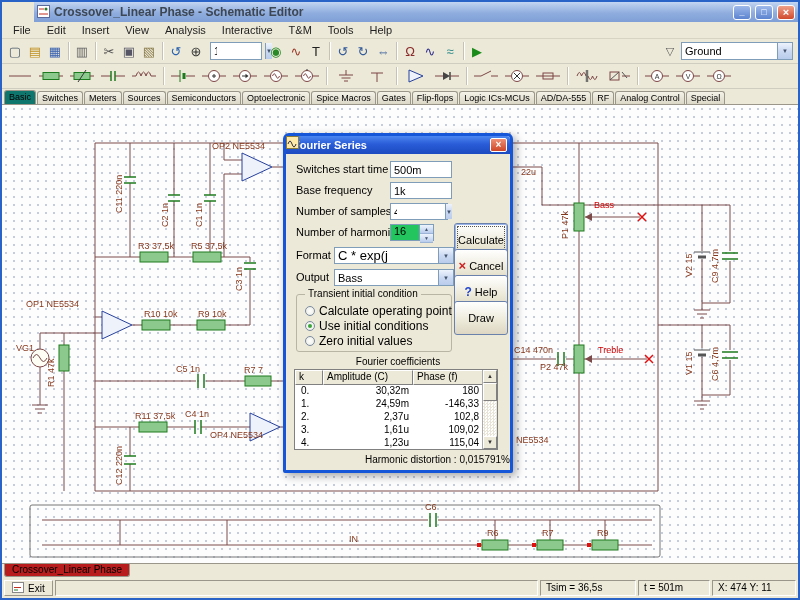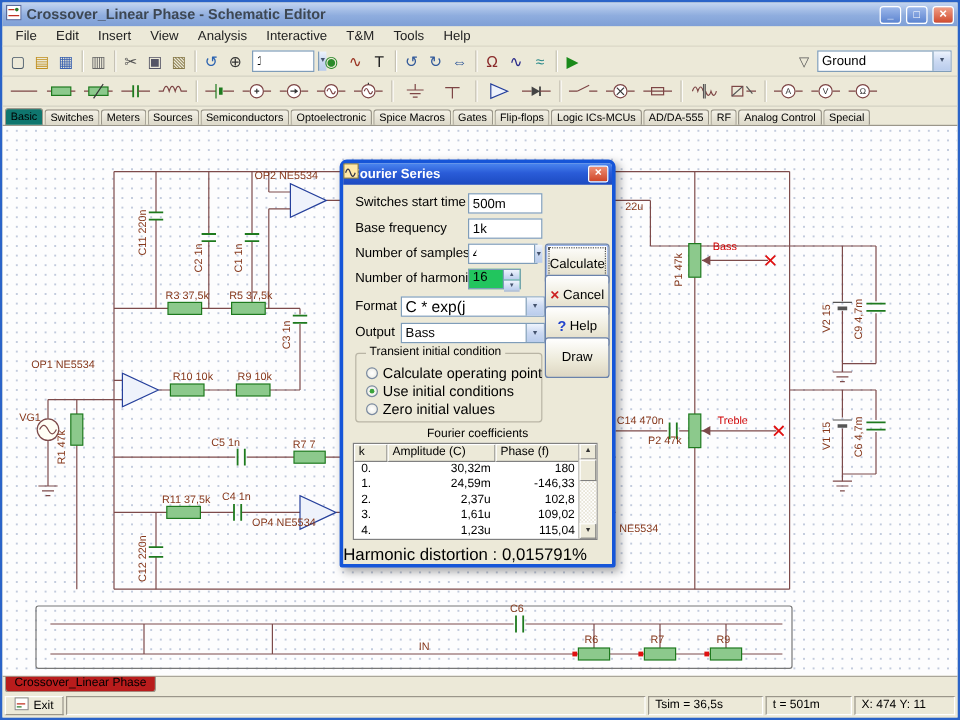--- a/index.html
+++ b/index.html
@@ -2,21 +2,21 @@
 <html><head>
 <meta charset="utf-8">
 <style>
   html,body{margin:0;padding:0;background:#d8d4c8;}
   *{box-sizing:border-box;}
   .app{width:800px;height:600px;border:2px solid #2a63c8;display:flex;flex-direction:column;
        font-family:"Liberation Sans",sans-serif;font-size:11px;background:#ece9d8;position:relative;overflow:hidden;}
 
   
   .titlebar{height:20px;background:linear-gradient(180deg,#c3d5f1 0%,#8fadde 55%,#7f9fd6 100%);
-            display:flex;align-items:center;padding:0 3px;gap:4px;flex:0 0 auto;}
+            display:flex;align-items:center;padding:0 3px;gap:4px;flex:0 0 auto;margin-left:32px;}
   .titlebar .title{flex:1;font-weight:bold;font-size:12px;color:#3d4753;white-space:nowrap;overflow:hidden;}
   .win-btn{width:18px;height:15px;border-radius:3px;border:1px solid #fff;
            background:linear-gradient(#9db8ea,#5c84d0);color:#fff;font-size:9px;line-height:12px;
            text-align:center;font-weight:bold;}
   .win-btn.min::before{content:"_";}
   .win-btn.max::before{content:"□";}
   .win-btn.close{background:linear-gradient(#f0a088,#d04a2d);}
   .win-btn.close::before{content:"×";font-size:11px;}
 
   
@@ -76,21 +76,21 @@
   .spin{position:absolute;left:104px;top:70px;width:44px;height:17px;border:1px solid #7f9db9;
         background:#22c55e;display:flex;}
   .spin .ct{flex:1;font-size:11px;padding:0 3px;}
   .spbtns{width:14px;display:flex;flex-direction:column;border-left:1px solid #7f9db9;}
   .sbu,.sbd{flex:1;background:linear-gradient(#eef4fd,#b9ccec);font-size:5px;text-align:center;
             line-height:8px;color:#44536e;border-bottom:1px solid #9db4d6;}
   .sbu::before{content:"▲";}
   .sbd::before{content:"▼";}
   .dbtn{position:absolute;left:168px;width:54px;height:20px;font:11px "Liberation Sans",sans-serif;
         background:linear-gradient(180deg,#fff,#ece9d8 60%,#ddd6c2);border:1px solid #6a82ab;
-        border-radius:3px;display:flex;align-items:center;justify-content:center;gap:3px;padding:16px;}
+        border-radius:3px;display:flex;align-items:center;justify-content:center;gap:3px;padding:16px;margin-top:20px;}
   .dbtn.default{box-shadow:inset 0 0 0 1px #9ab4ea;outline:1px dotted #555;outline-offset:-4px;}
   .bic-x{color:#cc2222;font-size:13px;font-weight:bold;line-height:10px;}
   .bic-x::before{content:"×";}
   .bic-q{color:#2244cc;font-size:12px;font-weight:bold;}
   .bic-q::before{content:"?";}
   .gbox{position:absolute;left:10px;top:140px;width:156px;height:58px;border:1px solid #b9b5a5;
         border-radius:3px;}
   .gtitle{position:absolute;top:-7px;left:8px;background:#ece9d8;padding:0 3px;font-size:10px;white-space:nowrap;}
   .radio-rows{display:flex;flex-direction:column;margin:9px 0 0 8px;gap:1px;}
   .radio-row{display:flex;align-items:center;gap:4px;height:14px;font-size:12px;white-space:nowrap;}
@@ -108,21 +108,21 @@
   .c0{width:28px;}.c1{width:90px;}.c2{width:70px;}
   .cc.c0{text-align:left;padding-left:6px;}
   .vsb{position:absolute;right:0;top:0;width:15px;height:100%;background:#ece9d8;border-left:1px solid #aaa;
        display:flex;flex-direction:column;}
   .vsb .sbtn{height:13px;background:#ece9d8;border:1px solid;border-color:#fff #808080 #808080 #fff;
              font-size:6px;text-align:center;line-height:11px;color:#333;}
   .vsb .sbtn.up::before{content:"▲";}
   .vsb .sbtn.dn::before{content:"▼";}
   .vsb .thumb{height:18px;background:#ece9d8;border:1px solid;border-color:#fff #808080 #808080 #fff;}
   .vsb .track{flex:1;background:repeating-conic-gradient(#e8e5d8 0% 25%,#fff 0% 50%) 0 0/3px 3px;}
-  .dist{position:absolute;top:300px;left:0;width:100%;text-align:left;font-size:14px;}
+  .dist{position:absolute;top:300px;left:0;width:100%;text-align:right;font-size:10px;}
 
   
   .pagetabs{height:15px;background:#ece9d8;border-top:1px solid #9a968a;display:flex;
             align-items:flex-start;padding-left:2px;flex:0 0 auto;}
   .pagetab{background:#b91c1c;border:1px solid #9a968a;border-top:none;border-radius:0 0 3px 3px;
            font-size:10px;padding:0 7px;height:13px;line-height:12px;}
   .statusbar{height:20px;display:flex;gap:2px;padding:1px 2px;align-items:center;background:#ece9d8;flex:0 0 auto;}
   .status-panel{border:1px solid;border-color:#9a968a #fff #fff #9a968a;height:16px;font-size:10px;
                 line-height:14px;padding:0 5px;background:#ece9d8;white-space:nowrap;}
   .status-panel.grow{flex:1;}

